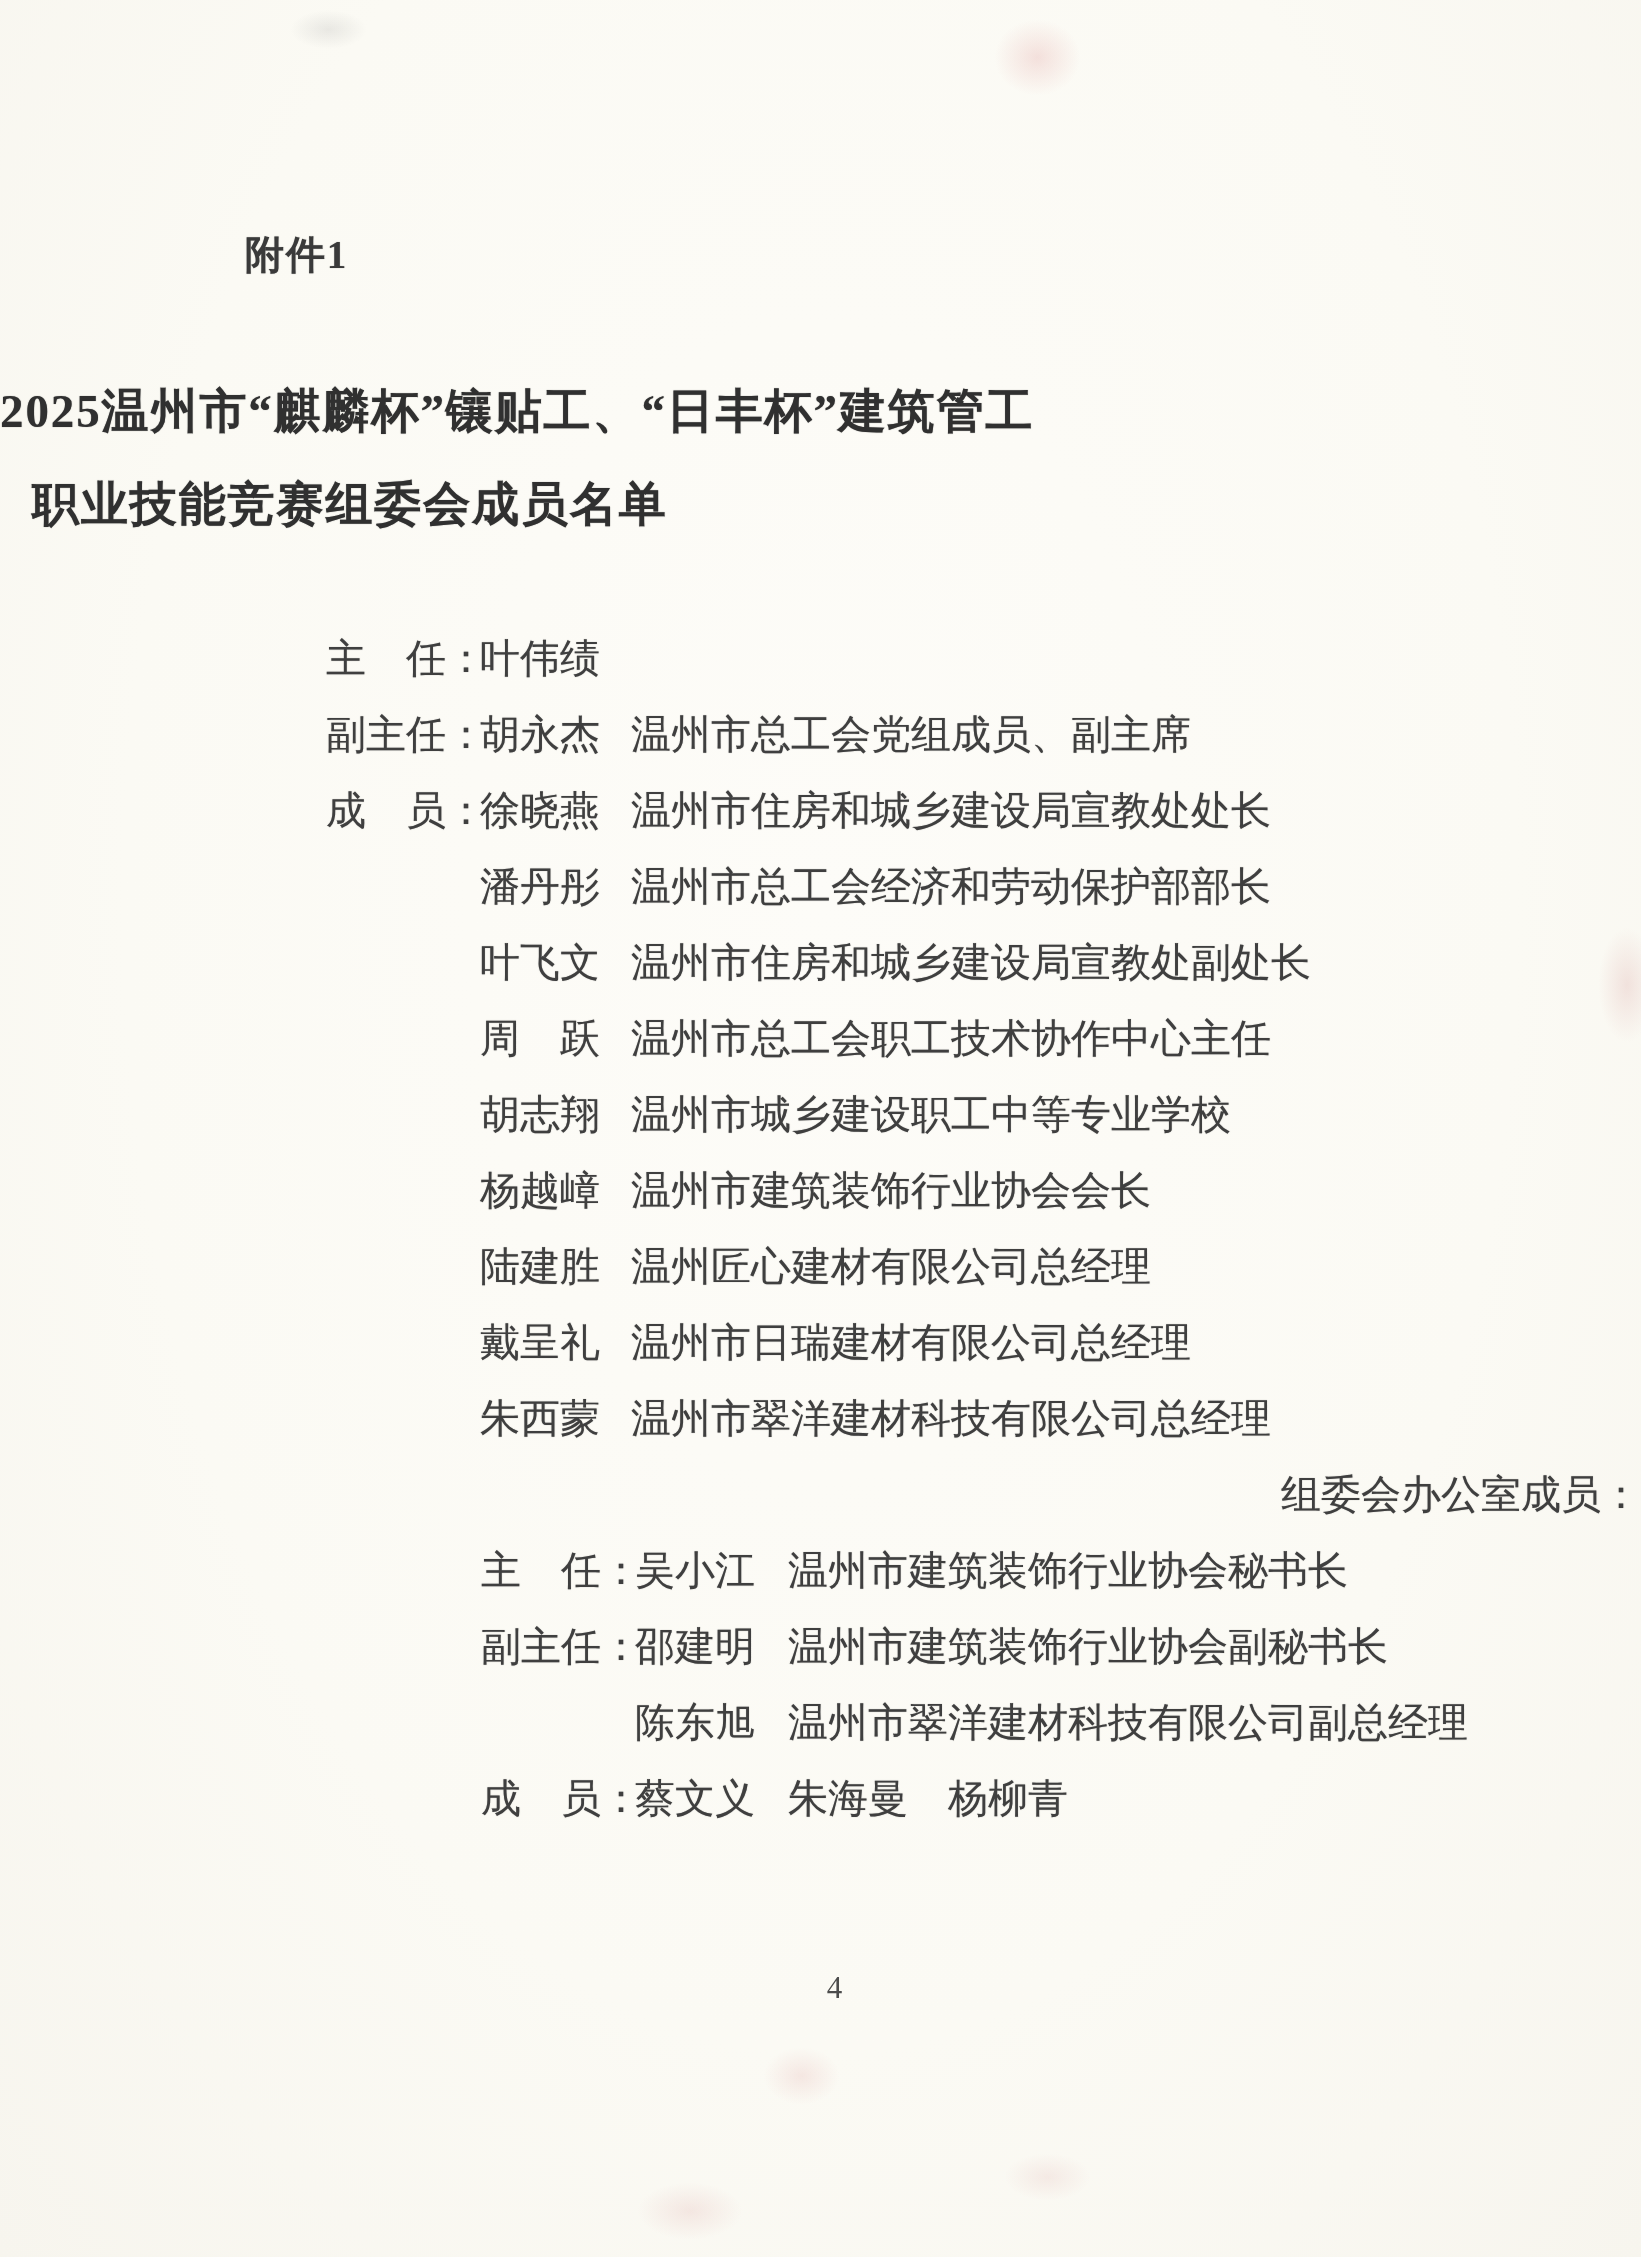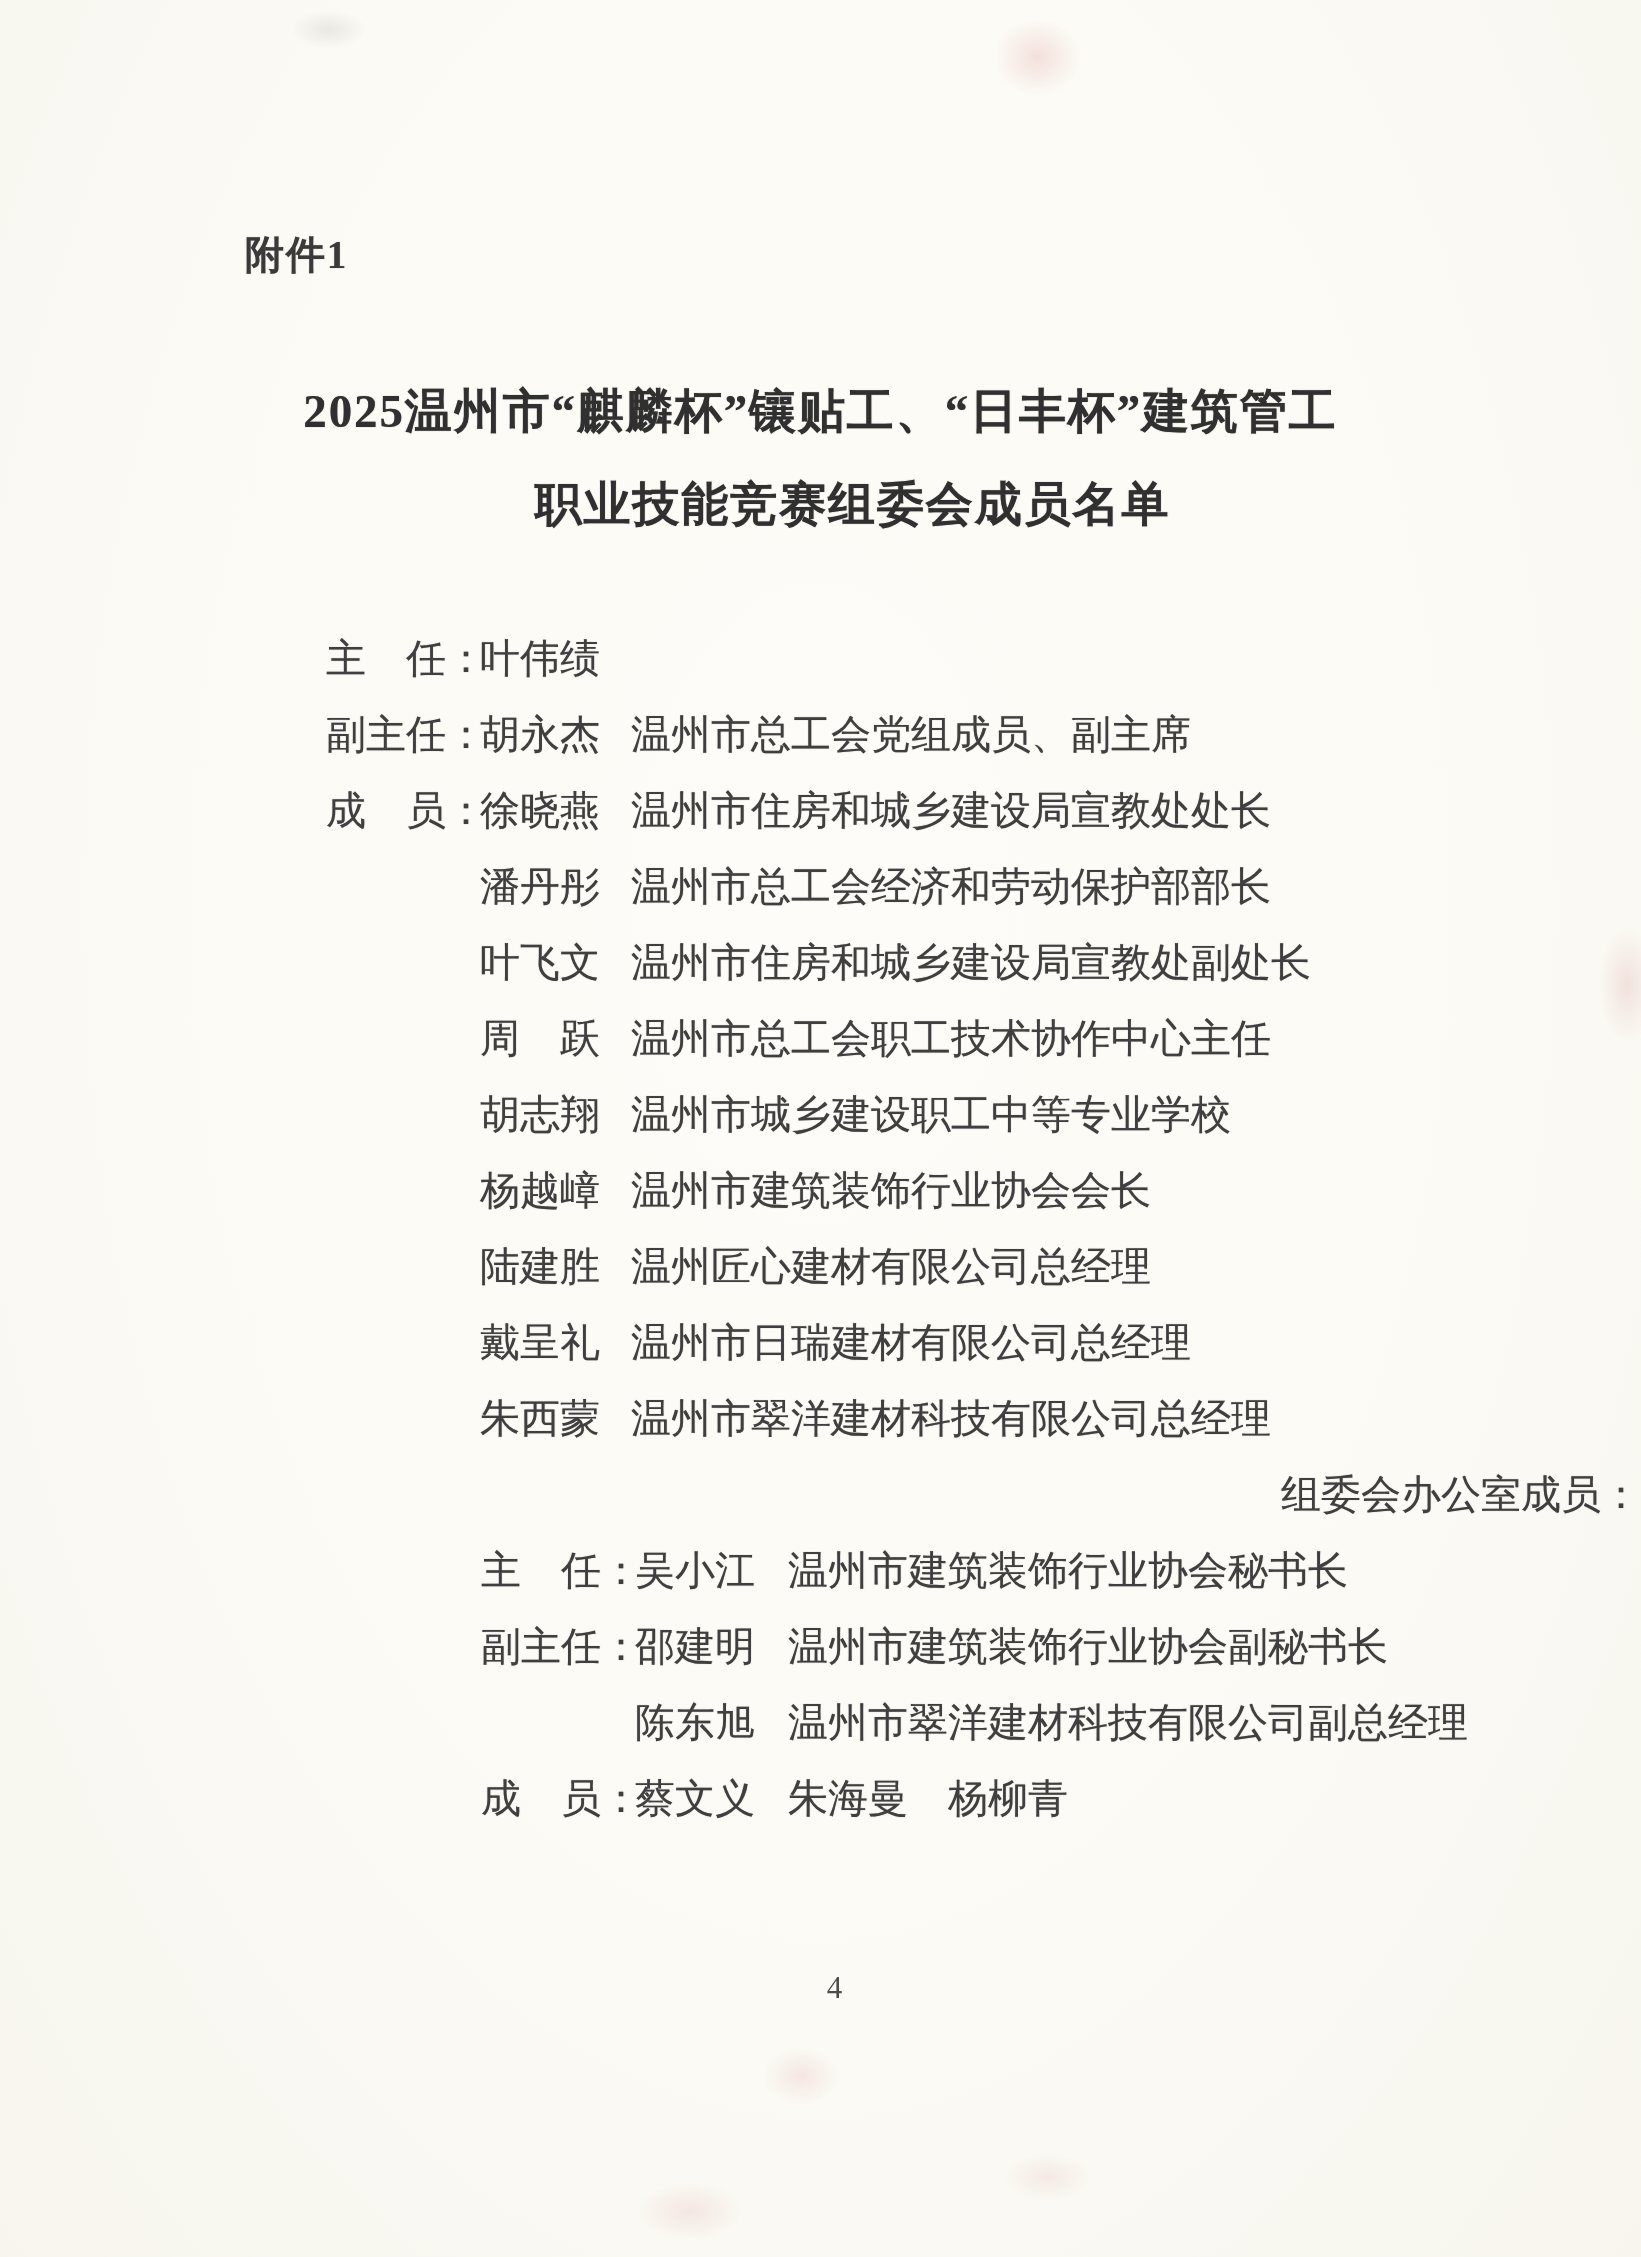--- a/index.html
+++ b/index.html
@@ -12,21 +12,21 @@
     position:relative;
     overflow:hidden;
   }
   .page{position:absolute;inset:0;}
   .attachment{
     position:absolute;left:245px;top:228px;
     font-size:39px;font-weight:700;letter-spacing:1.9px;color:#3a3a3a;
     text-shadow:0 0 1px rgba(58,58,58,.55);
   }
   .title{
-    position:absolute;left:0;width:1641px;text-align:center;
+    position:absolute;left:0;width:1641px;
     font-size:47px;font-weight:bold;color:#303030;letter-spacing:1.9px;
     text-shadow:0 0 1px rgba(40,40,40,.6);
     white-space:nowrap;
   }
   .title.l1{top:380px;}
   .title.l2{top:473px;margin-left:32px;}
   .body-list{position:absolute;left:0;top:637px;width:1641px;}
   .line{
     height:76px;
     font-size:40px;line-height:1.08;

